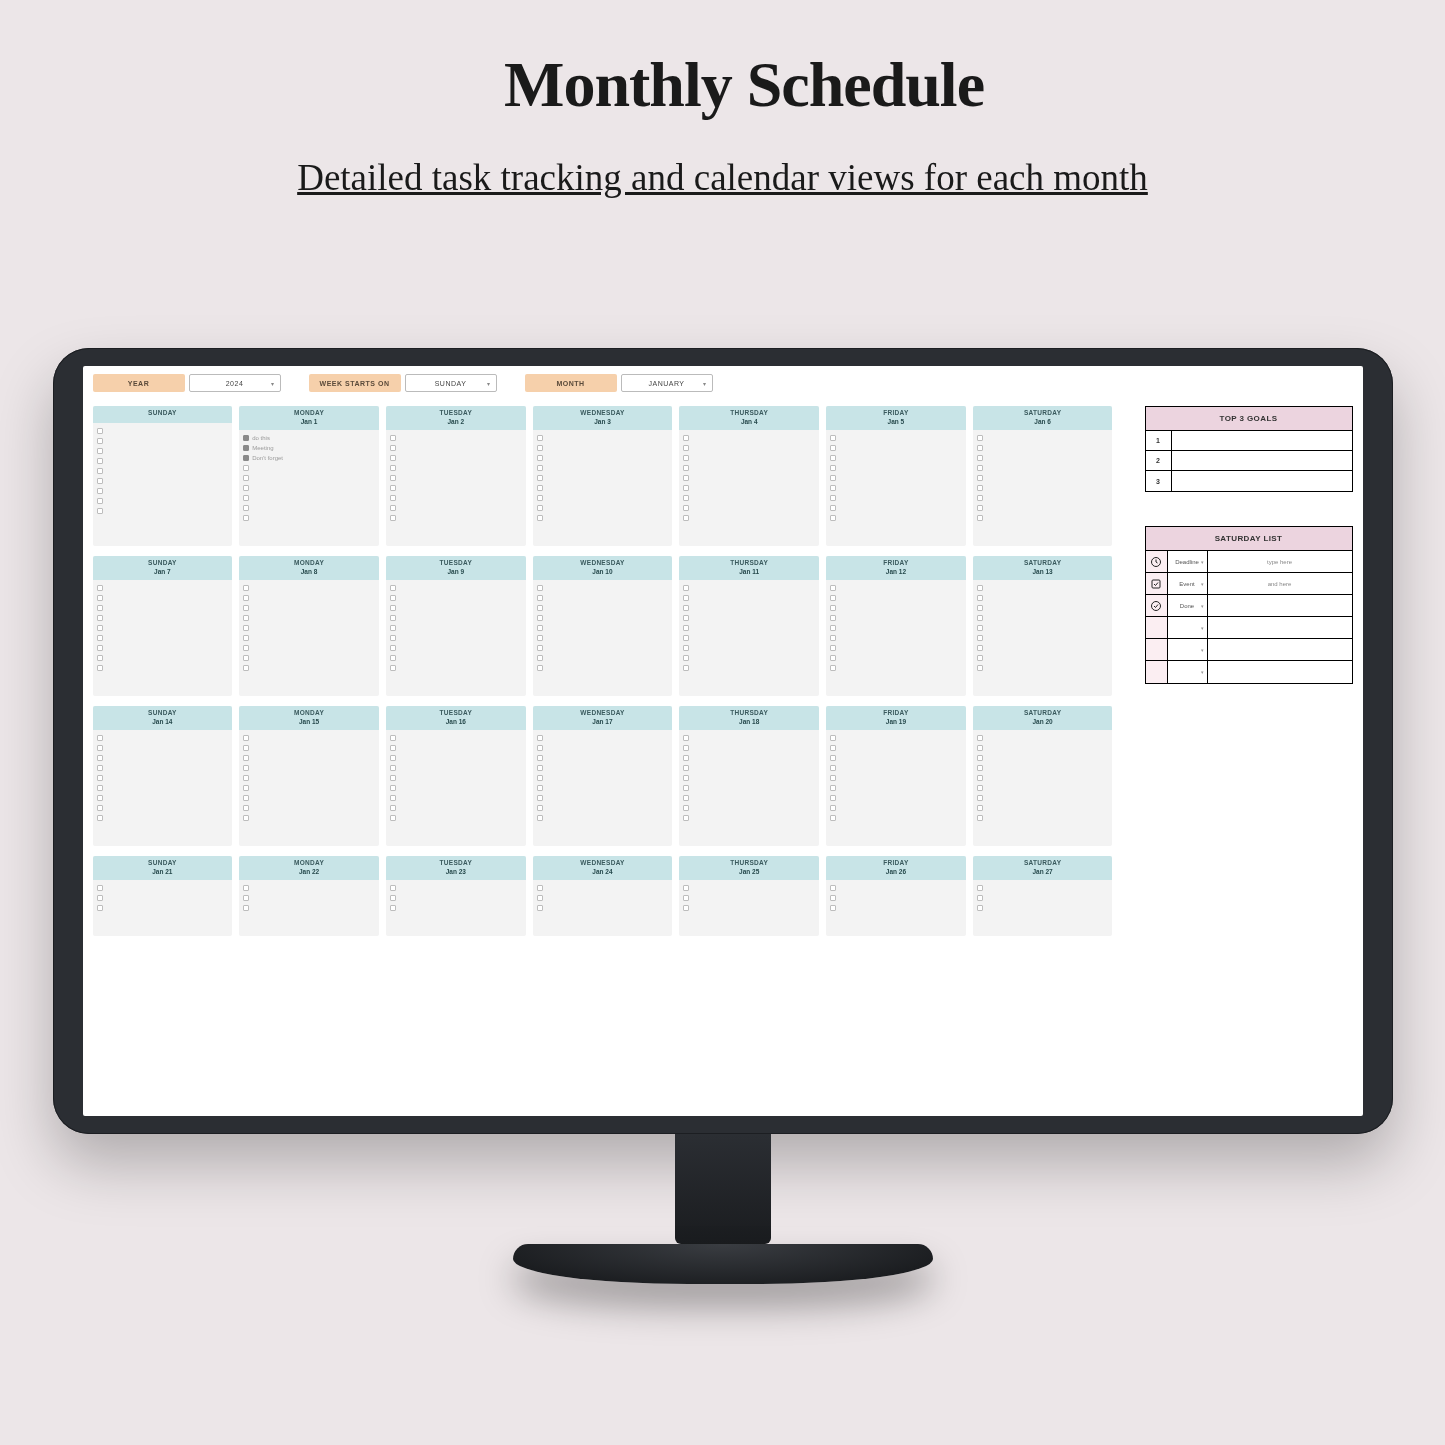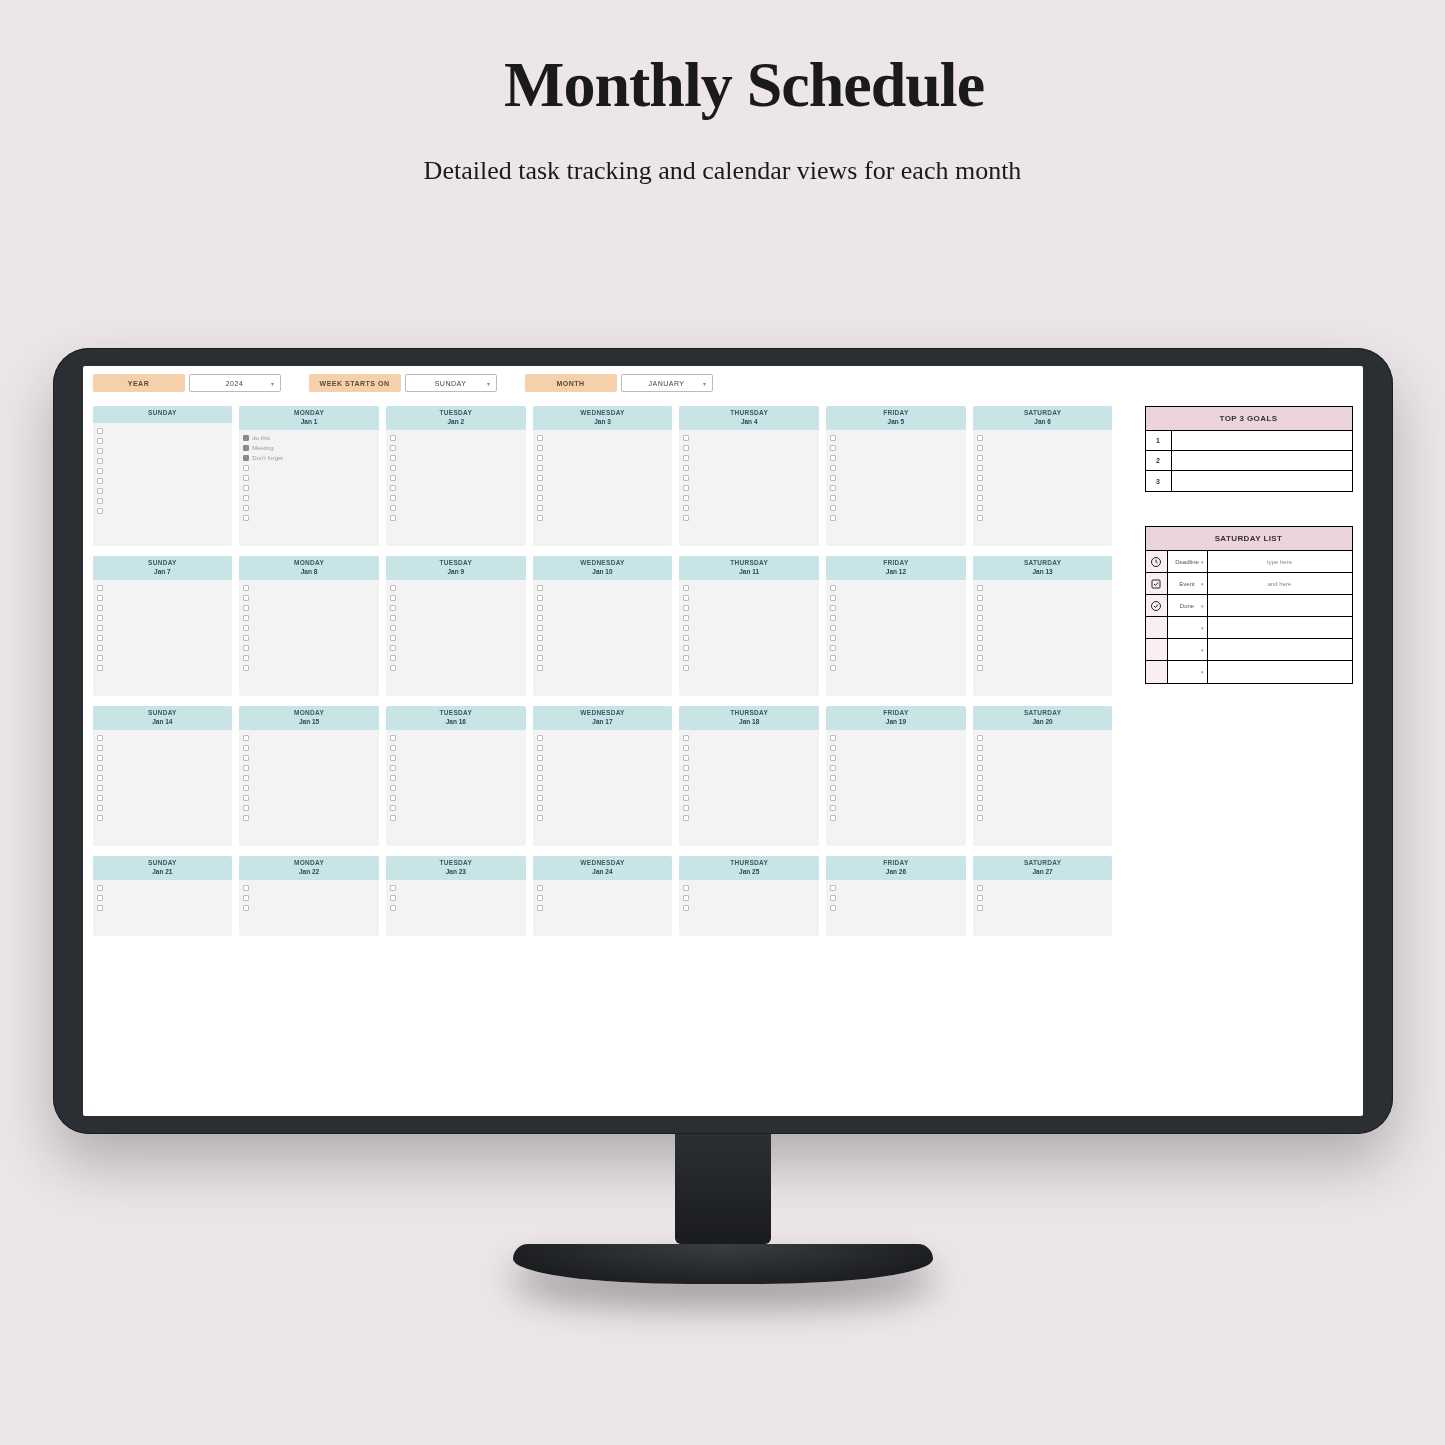--- a/index.html
+++ b/index.html
@@ -15,24 +15,25 @@
   .page-title {
     text-align: center;
     font-size: 64px;
     font-weight: 900;
     padding-top: 48px;
     letter-spacing: -1px;
     margin-left: 43px;
   }
   .page-subtitle {
     text-align: center;
-    font-size: 26px;
+    font-size: 37px;
     font-weight: 400;
     margin-top: 34px;
     font-family: Georgia, serif;
+    text-decoration: underline;
   }
   
   .monitor {
     position: absolute;
     left: 50%;
     transform: translateX(-50%);
     top: 348px;
     width: 1340px;
   }
   .bezel {

